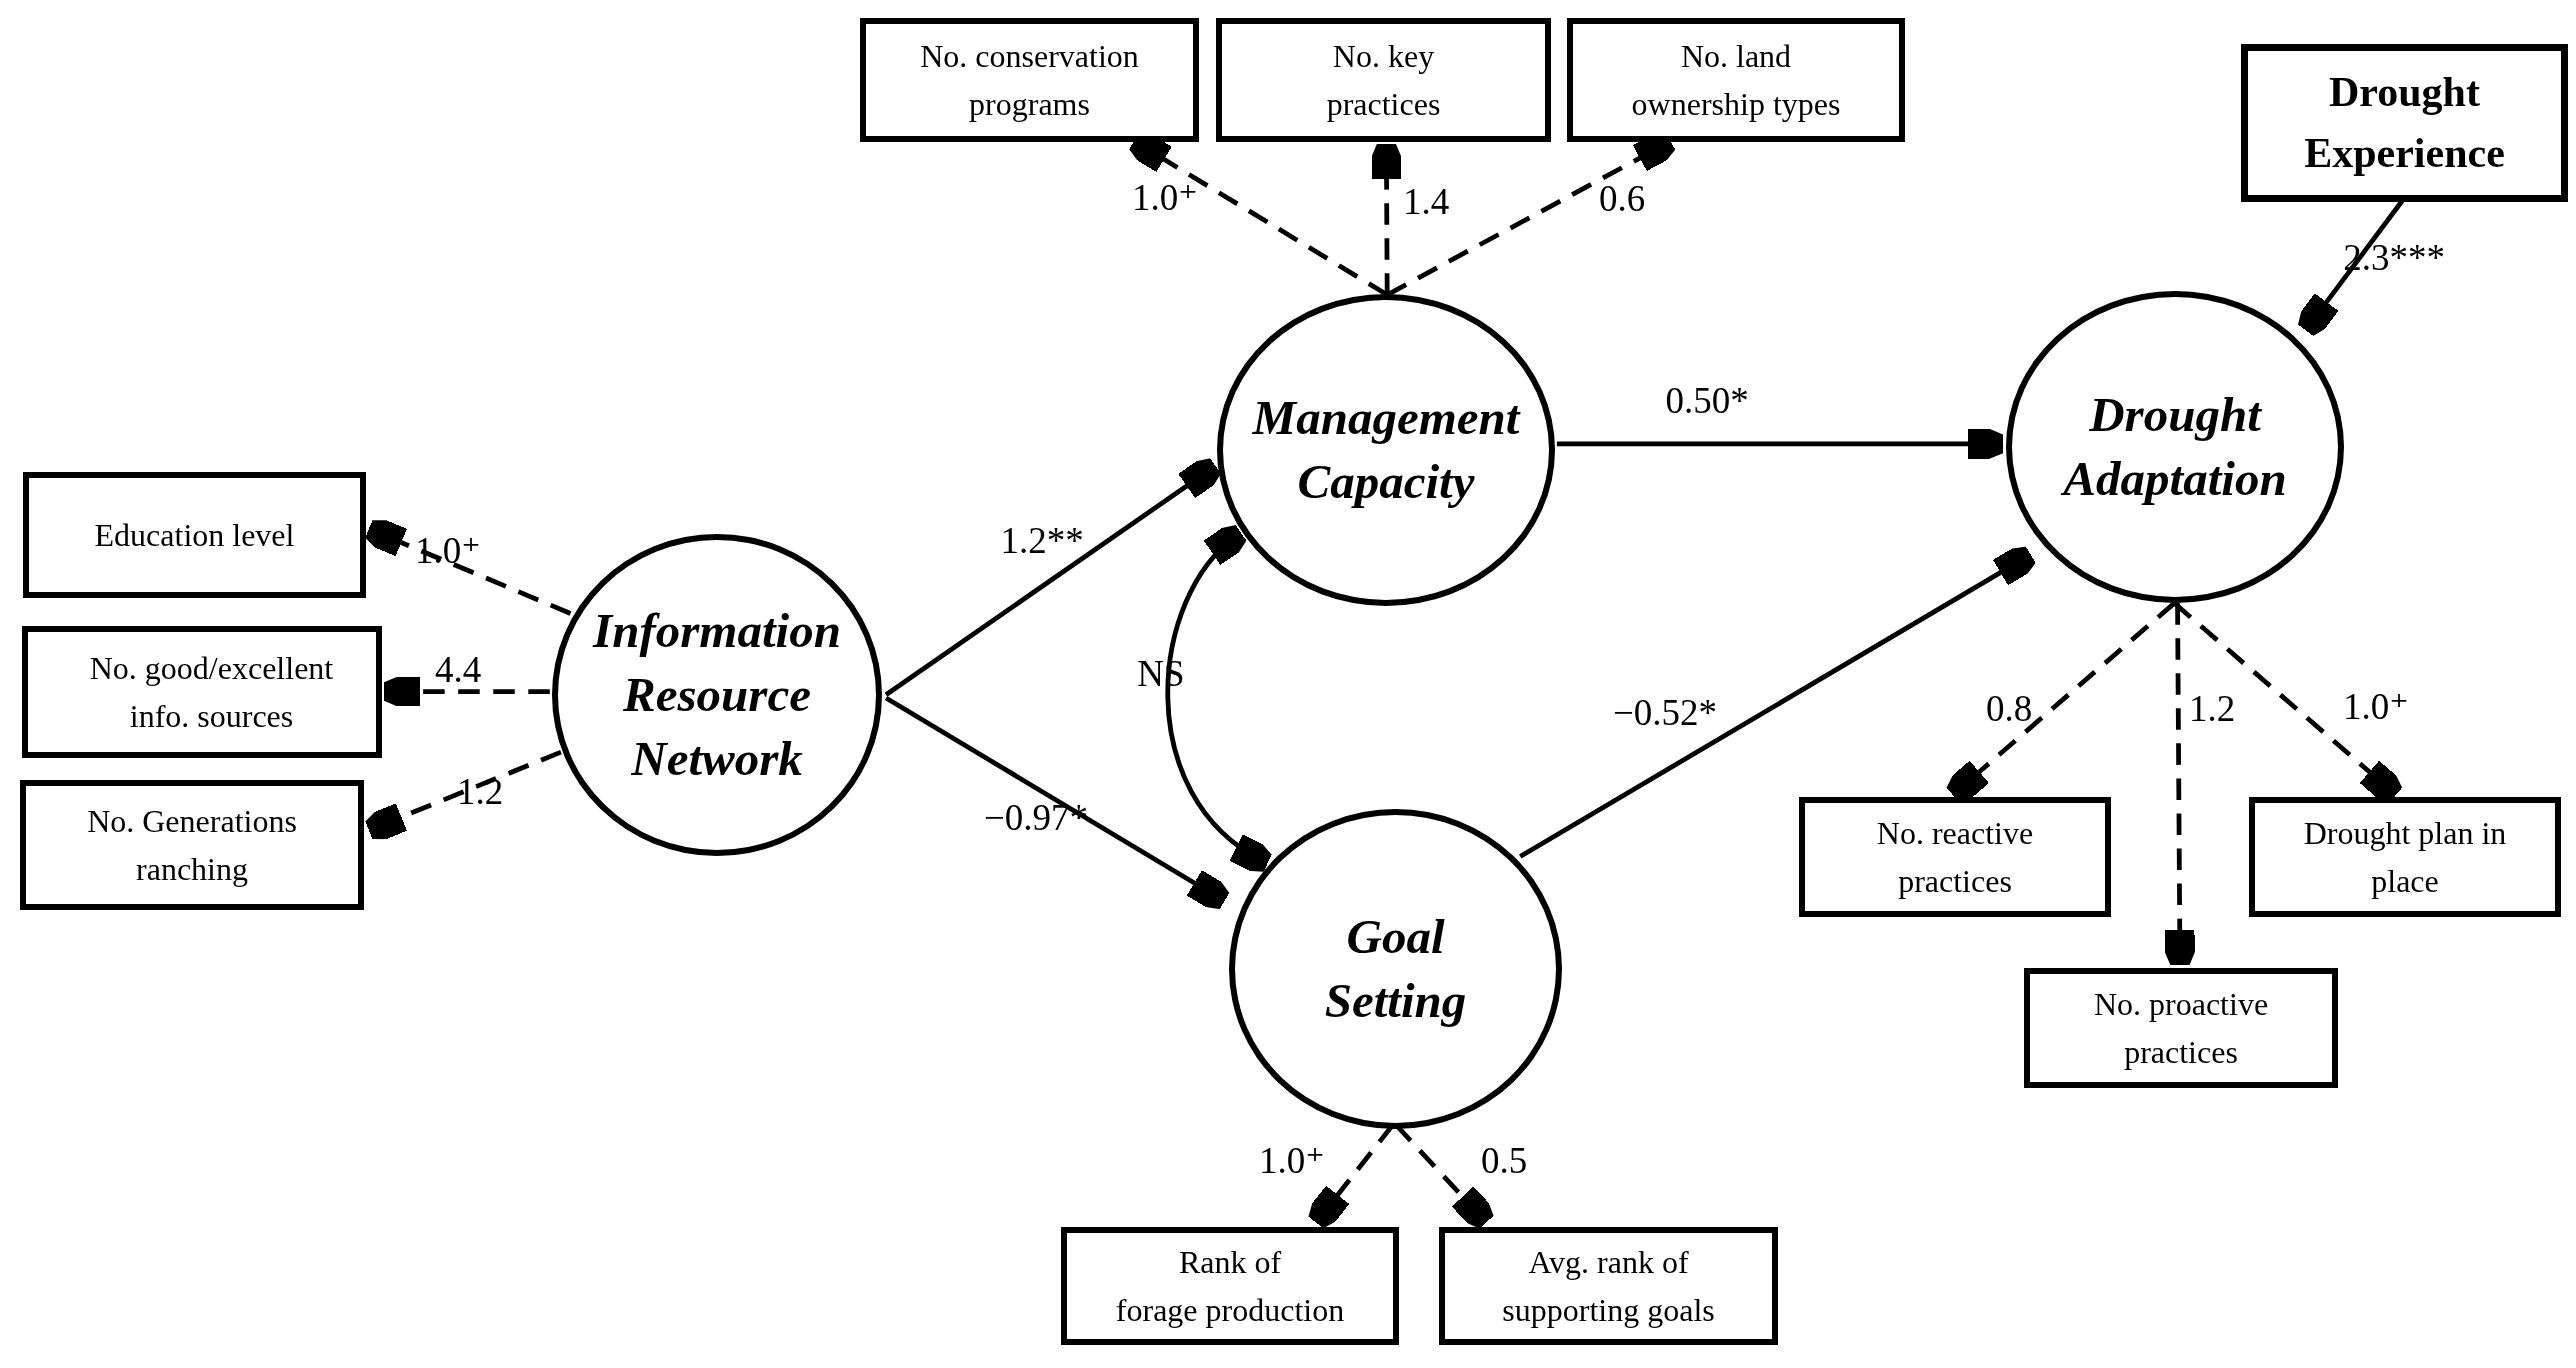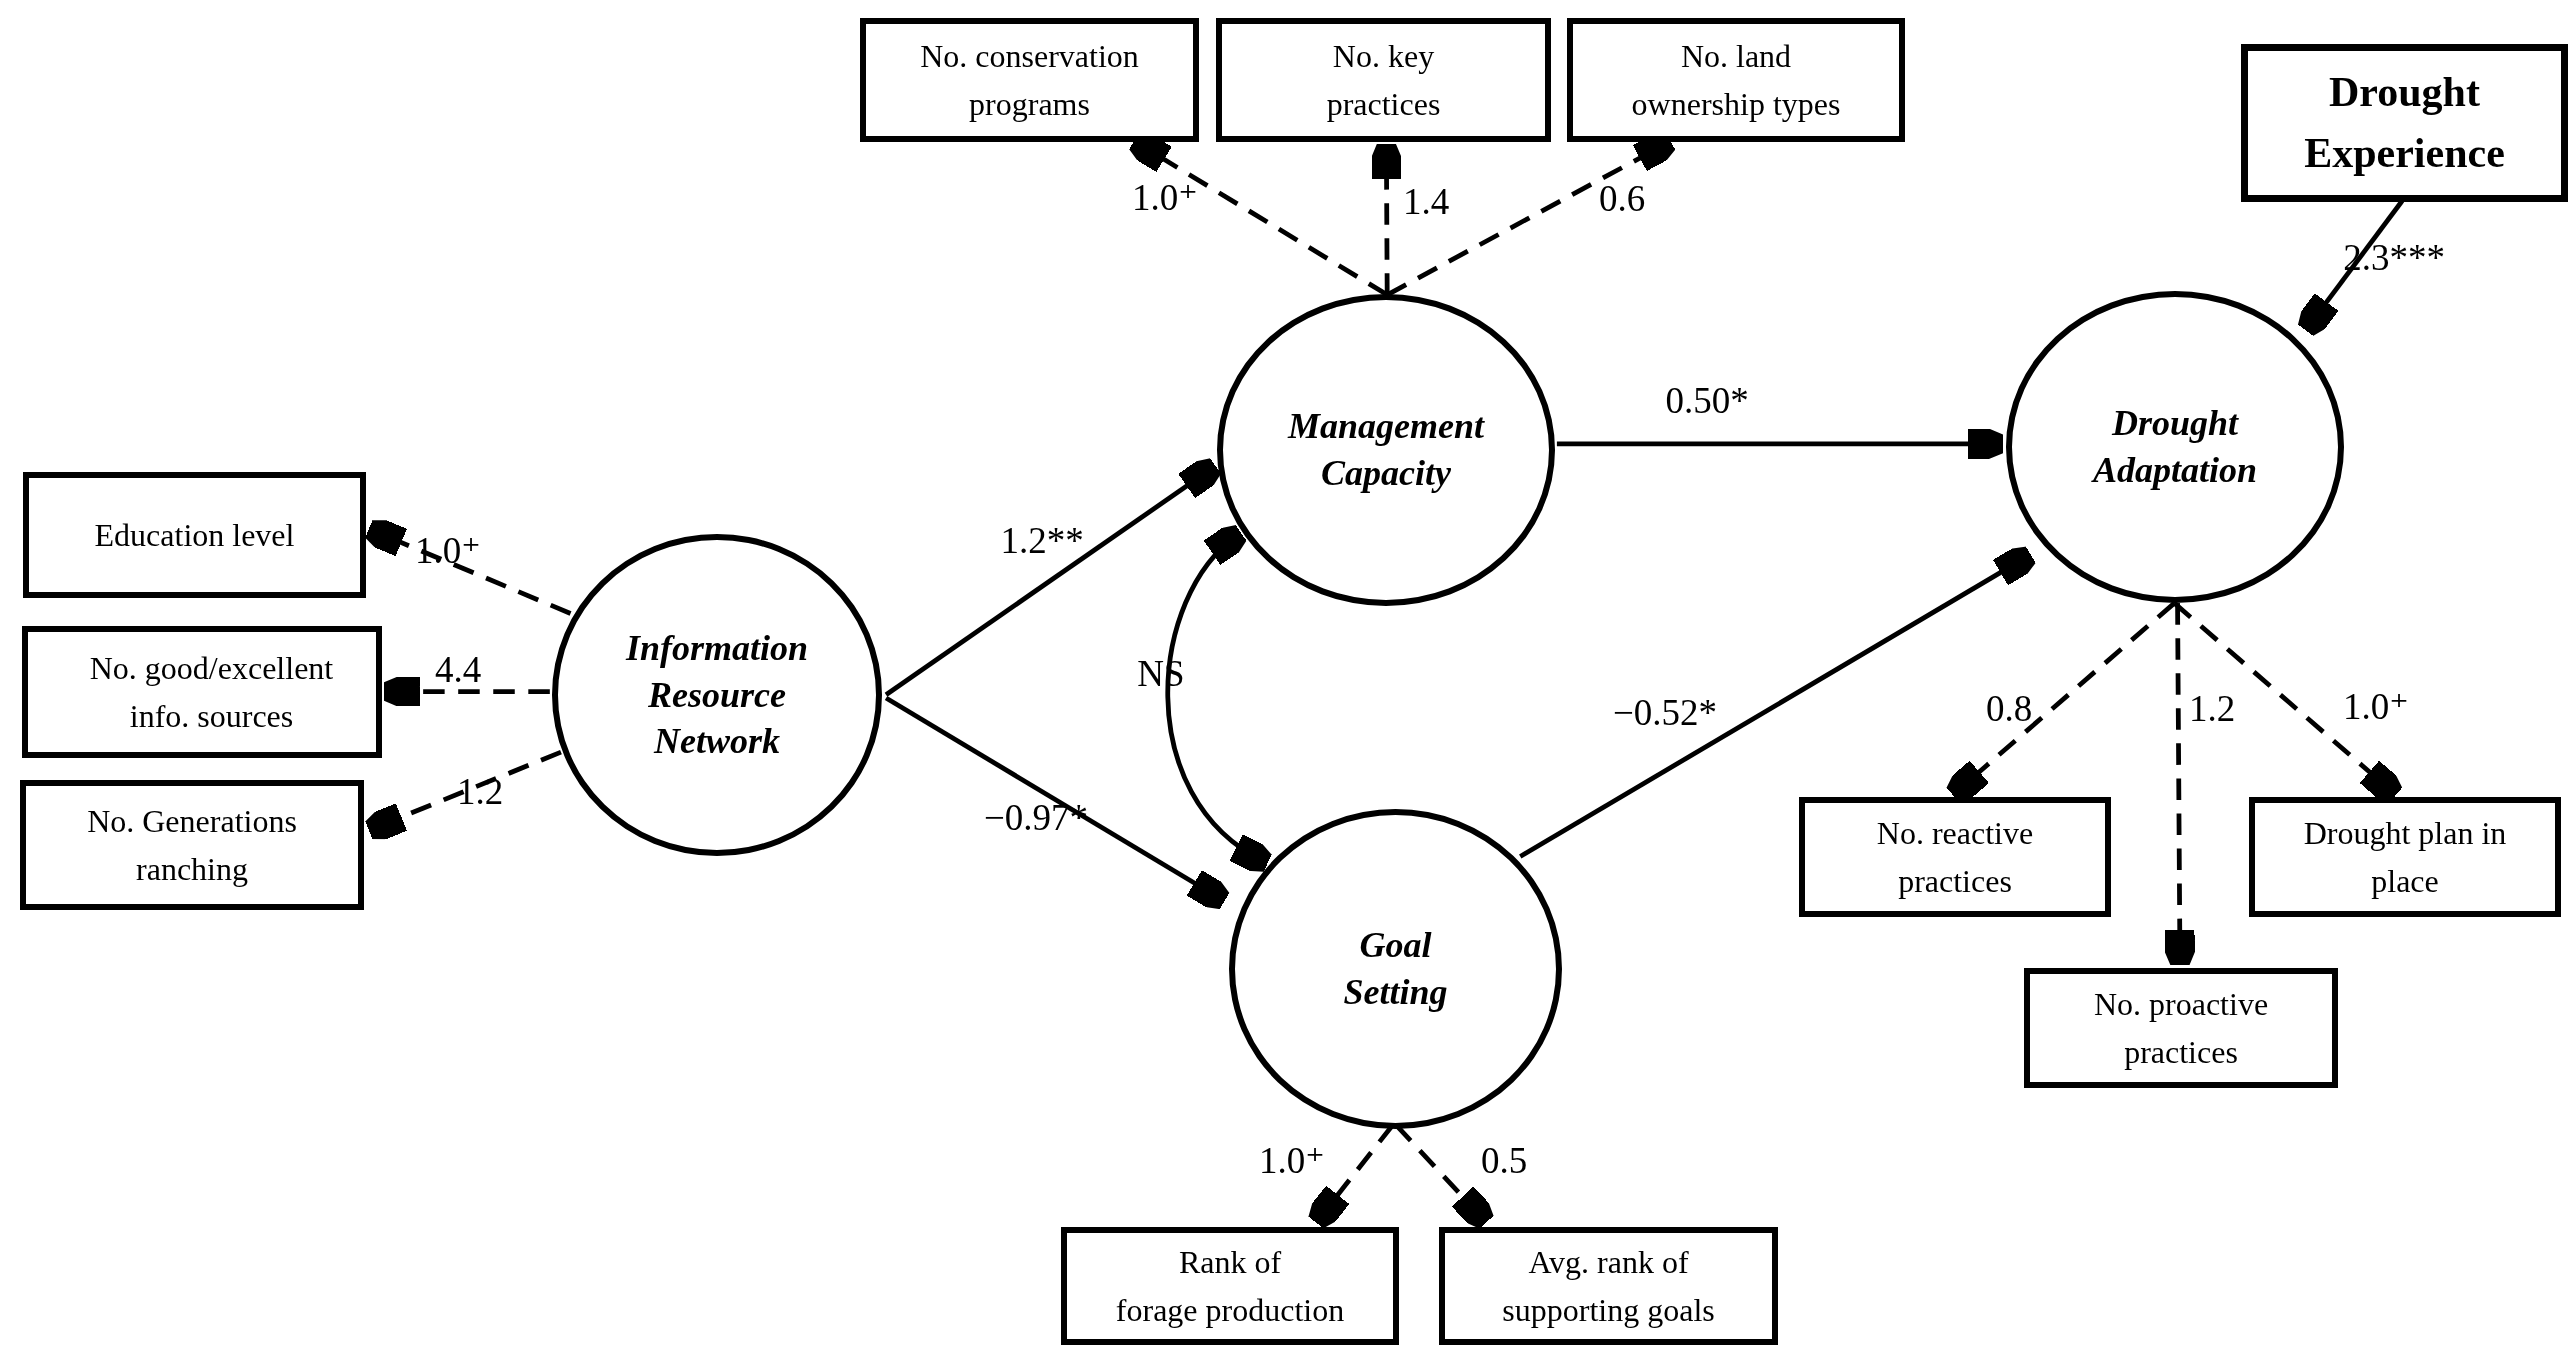--- a/index.html
+++ b/index.html
@@ -56,21 +56,21 @@
     border: 6.4px solid #000;
     border-radius: 50%;
     background: #ffffff;
     display: flex;
     align-items: center;
     justify-content: center;
     text-align: center;
     white-space: pre-line;
     font-weight: bold;
     font-style: italic;
-    font-size: 36px;
+    font-size: 49px;
     line-height: 1.3;
   }
   .coef {
     position: absolute;
     z-index: 3;
     transform: translate(-50%, -50%);
     font-size: 37px;
     white-space: nowrap;
   }
 </style>

